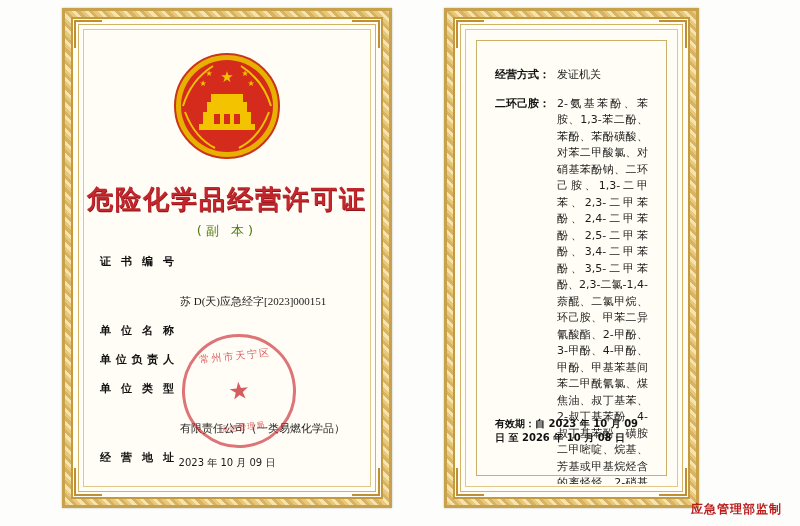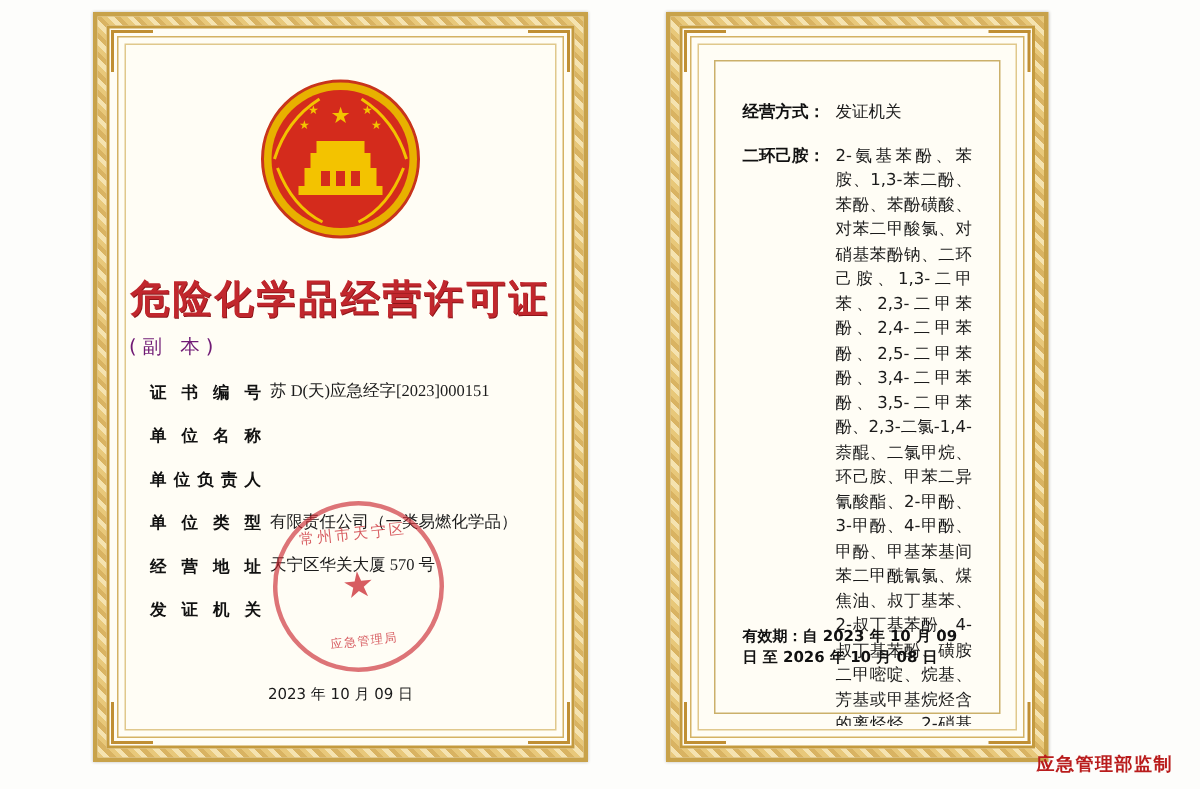--- a/index.html
+++ b/index.html
@@ -105,24 +105,24 @@
     font-weight: bold;
     letter-spacing: 2px;
     color: #c1272d;
     text-shadow: 0.5px 0.5px 0 #8d1418;
   }
   .title-sub {
     position: absolute;
     top: 190px;
     left: 0;
     right: 0;
-    text-align: left;
+    text-align: center;
     font-family: "DejaVu Sans", sans-serif;
     font-size: 13px;
-    color: #701a75;
+    color: #4d7c0f;
     letter-spacing: 4px;
   }
 
   .fields {
     position: absolute;
     top: 222px;
     left: 14px;
     right: 14px;
     font-family: Liberation Serif, serif;
   }
@@ -139,20 +139,21 @@
     text-align: justify;
     text-align-last: justify;
     font-weight: bold;
     color: #111;
     padding-right: 6px;
   }
   .field-value {
     flex: 1;
     color: #1b1b1b;
     line-height: 1.35;
+    margin-top: 40px;
   }
 
   .issue-date {
     position: absolute;
     bottom: 14px;
     left: 0;
     right: 0;
     text-align: center;
     font-family: "DejaVu Sans", sans-serif;
     font-size: 10px;

